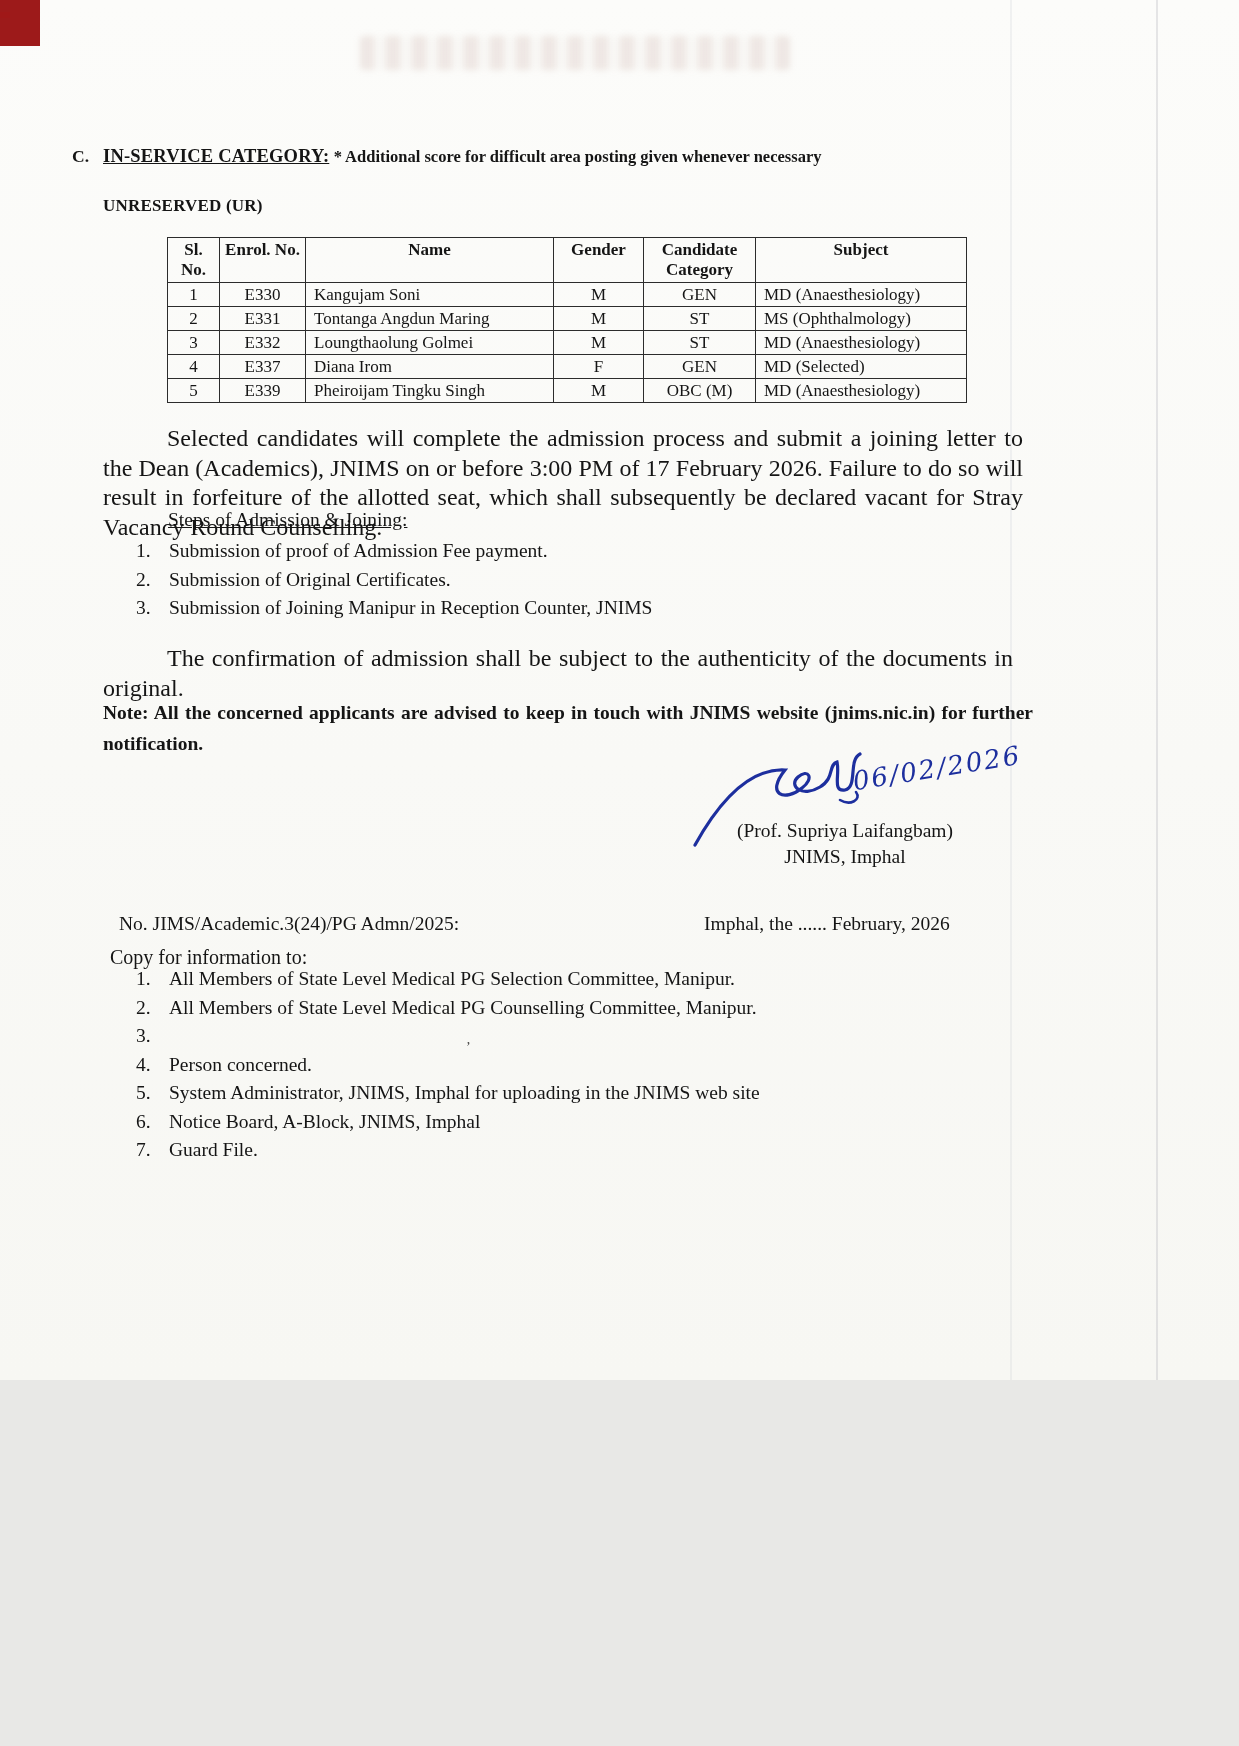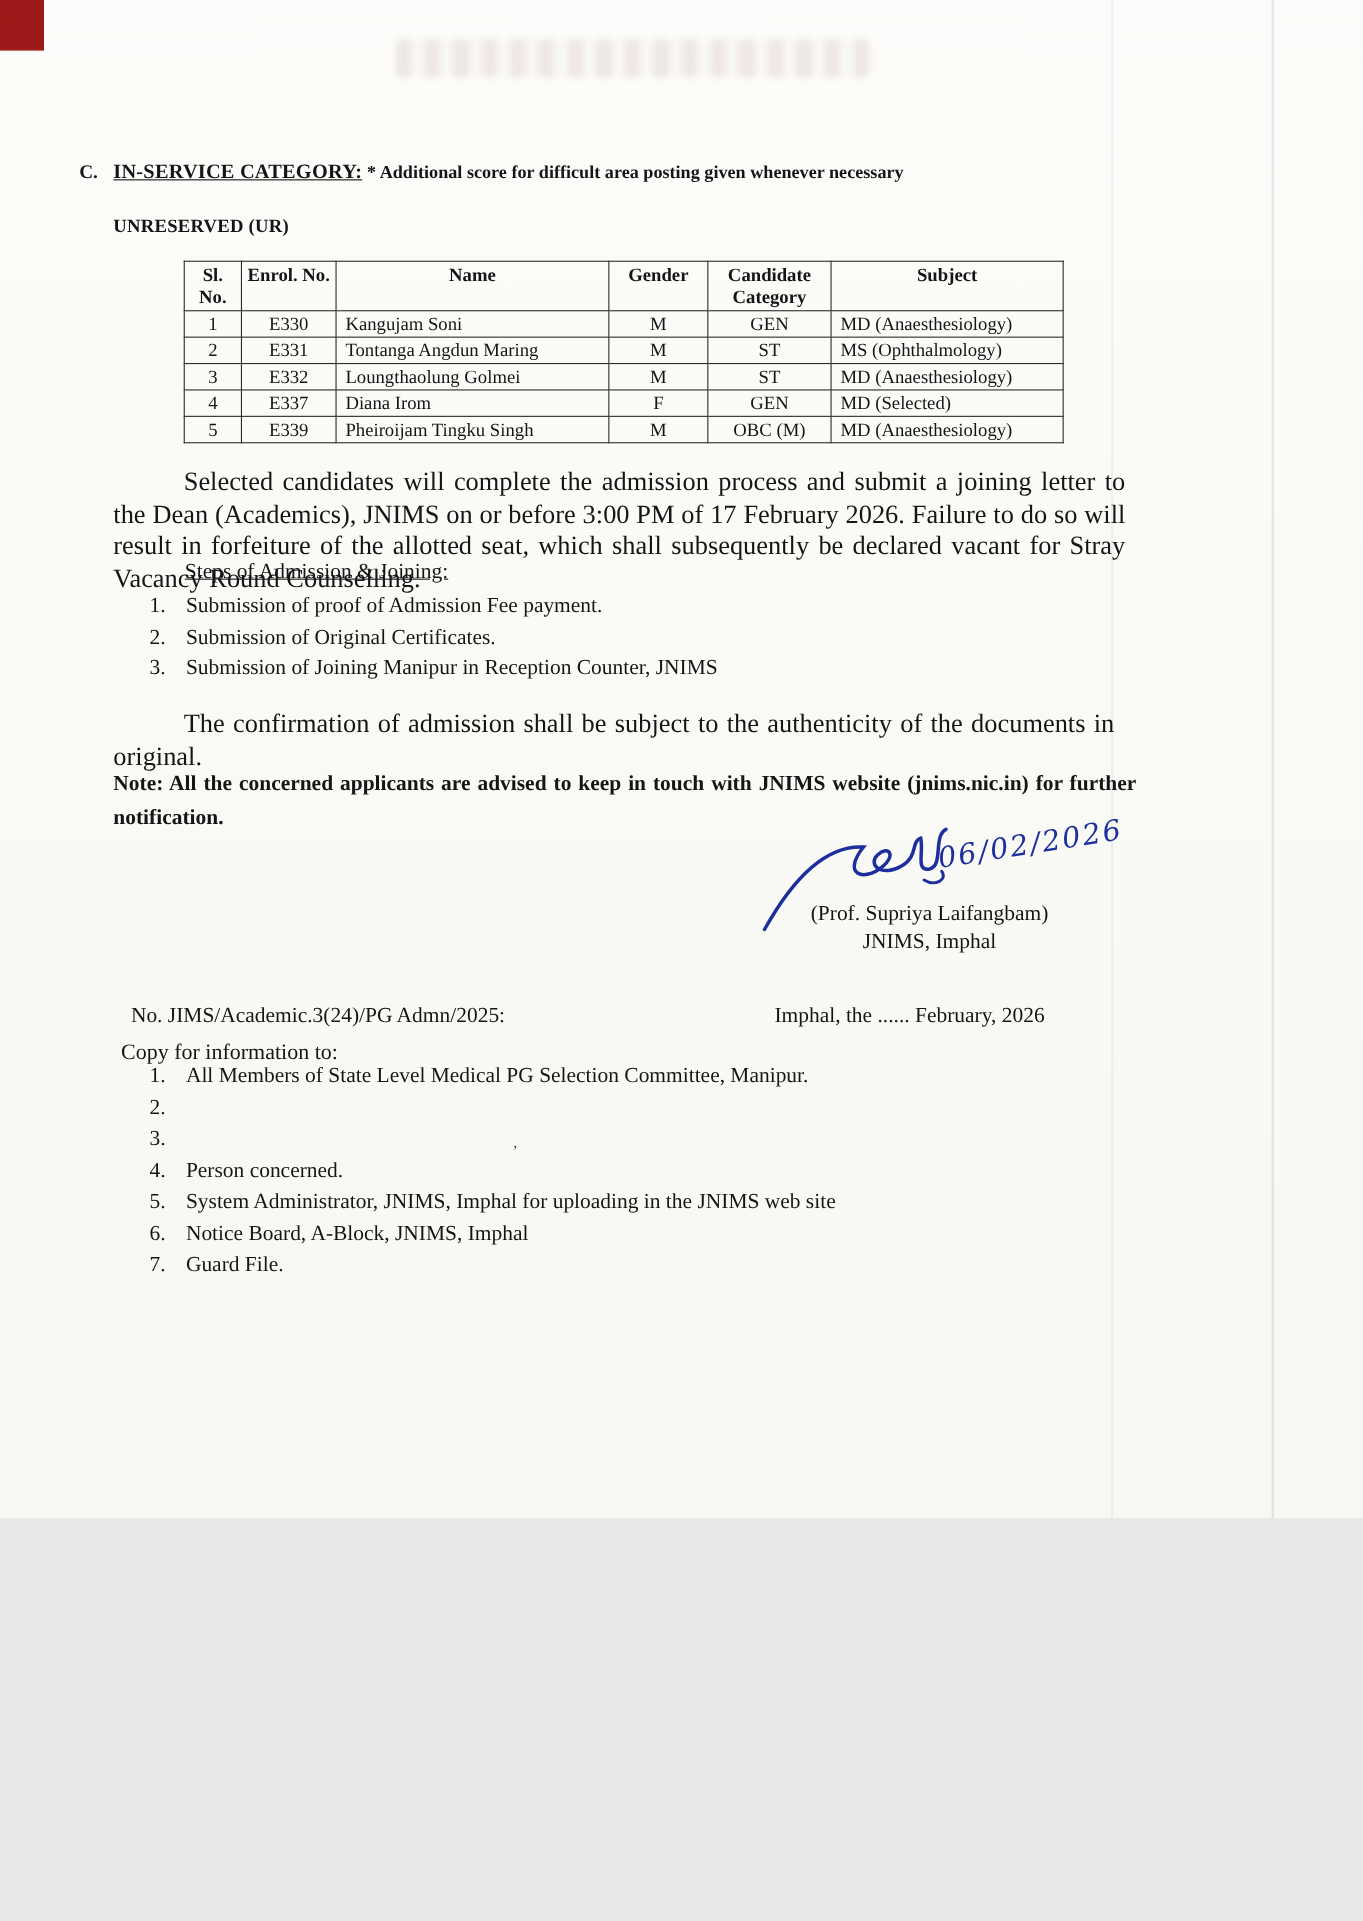--- a/index.html
+++ b/index.html
@@ -170,20 +170,21 @@
     <span>Imphal, the ...... February, 2026</span>
   </div>
   <div class="copy-title">Copy for information to:</div>
   <div class="numlist copy-list" id="copy-list">
       <div class="row">
         <span class="num">1.</span>
         <span>All Members of State Level Medical PG Selection Committee, Manipur.</span>
       </div>
       <div class="row">
         <span class="num">2.</span>
+        <span>All Members of State Level Medical PG Counselling Committee, Manipur.</span>
       </div>
       <div class="row">
         <span class="num">3.</span>
       </div>
       <div class="row">
         <span class="num">4.</span>
         <span>Person concerned.</span>
       </div>
       <div class="row">
         <span class="num">5.</span>

